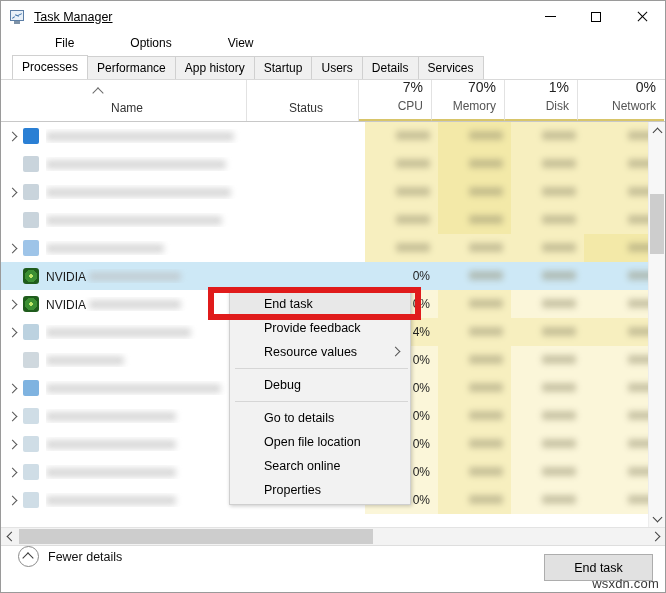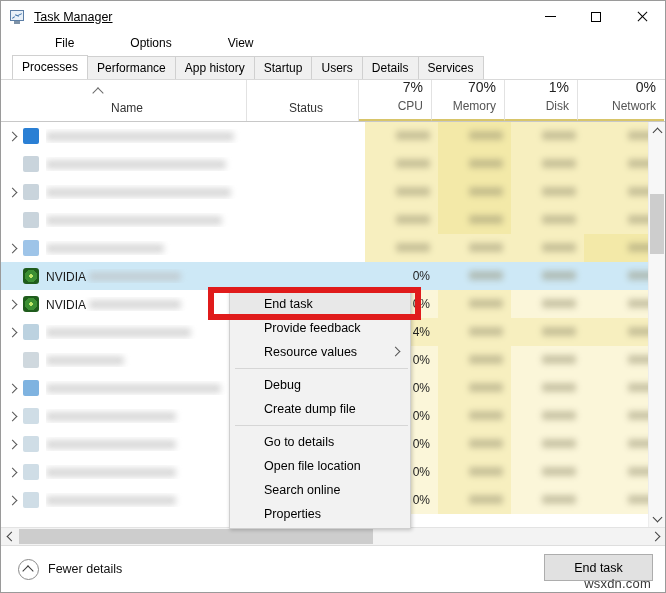--- a/index.html
+++ b/index.html
@@ -351,21 +351,21 @@
     background: #cdcdcd;
     cursor: default;
   }
 
   
   .bottombar {
     height: 46px;
     background: #ffffff;
     border-top: 1px solid #dedede;
     display: flex;
-    align-items: center;
+    align-items: flex-start;
     flex: 0 0 auto;
     position: relative;
   }
   .fewer {
     display: flex;
     align-items: center;
     margin-left: 17px;
     cursor: default;
   }
   .fewer-circle {
@@ -444,21 +444,21 @@
     width: 213px; height: 33px;
     border: 6px solid #e01b1b;
     box-sizing: border-box;
     z-index: 60;
     pointer-events: none;
   }
 
   
   .watermark {
     position: absolute;
-    right: 14px; bottom: 1px;
+    right: 6px; bottom: 1px;
     font-size: 13px;
     color: #3a3a3a;
     letter-spacing: .2px;
     z-index: 70;
   }
 </style>
 </head>
 <body>
 
 <div id="window">
@@ -718,21 +718,20 @@
     </div>
     <div class="endtask-btn">End task</div>
   </div>
 
   <div class="ctxmenu" id="ctxmenu">
       <div class="ctx-item hl"><span>End task</span></div>
       <div class="ctx-item"><span>Provide feedback</span></div>
       <div class="ctx-item"><span>Resource values</span><div class="submark"></div></div>
       <div class="ctx-sep"></div>
       <div class="ctx-item"><span>Debug</span></div>
-      <div class="ctx-item"><span>Create dump file</span></div>
       <div class="ctx-sep"></div>
       <div class="ctx-item"><span>Go to details</span></div>
       <div class="ctx-item"><span>Open file location</span></div>
       <div class="ctx-item"><span>Search online</span></div>
       <div class="ctx-item"><span>Properties</span></div>
     </div>
 
   <div class="redbox" style="border-color: rgb(224, 27, 27);"></div>
 
   <div class="watermark">wsxdn.com</div>

